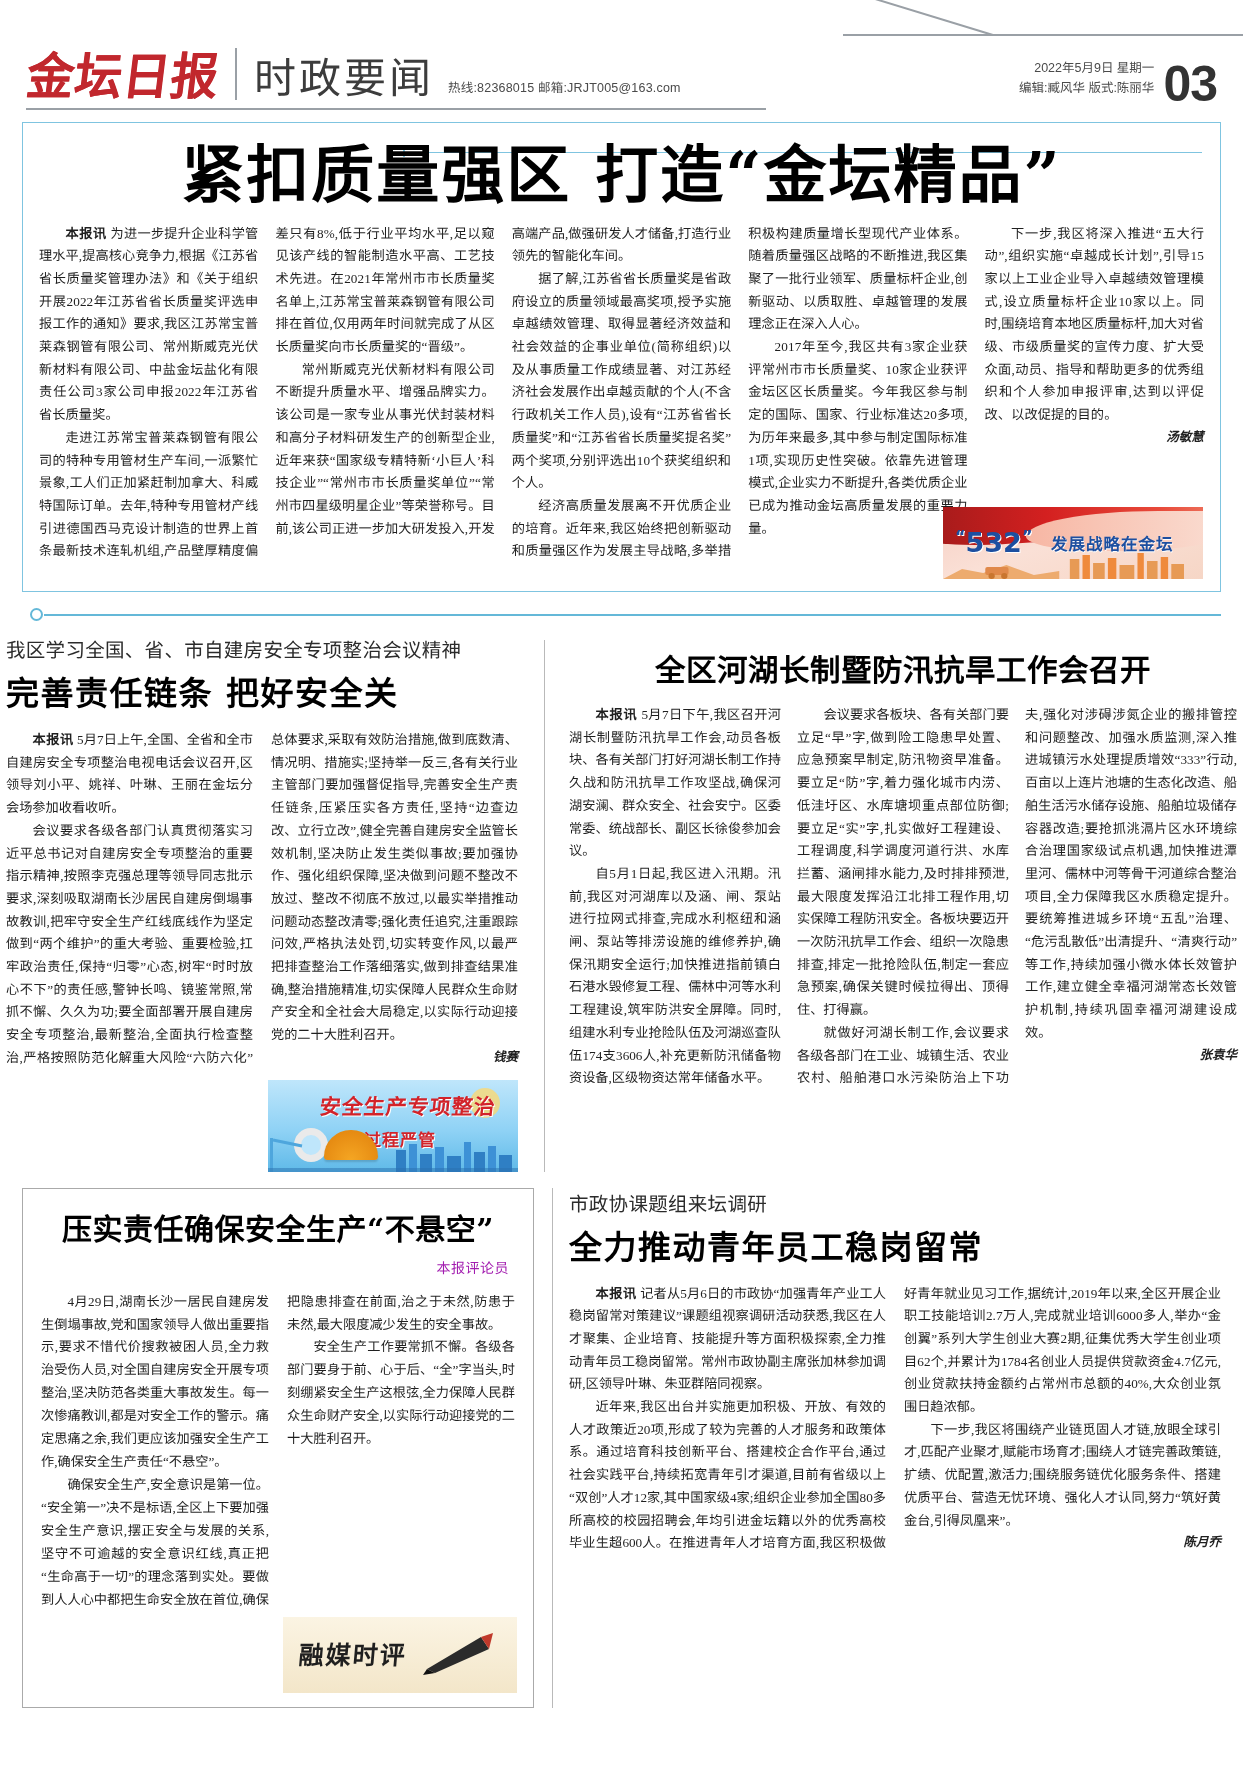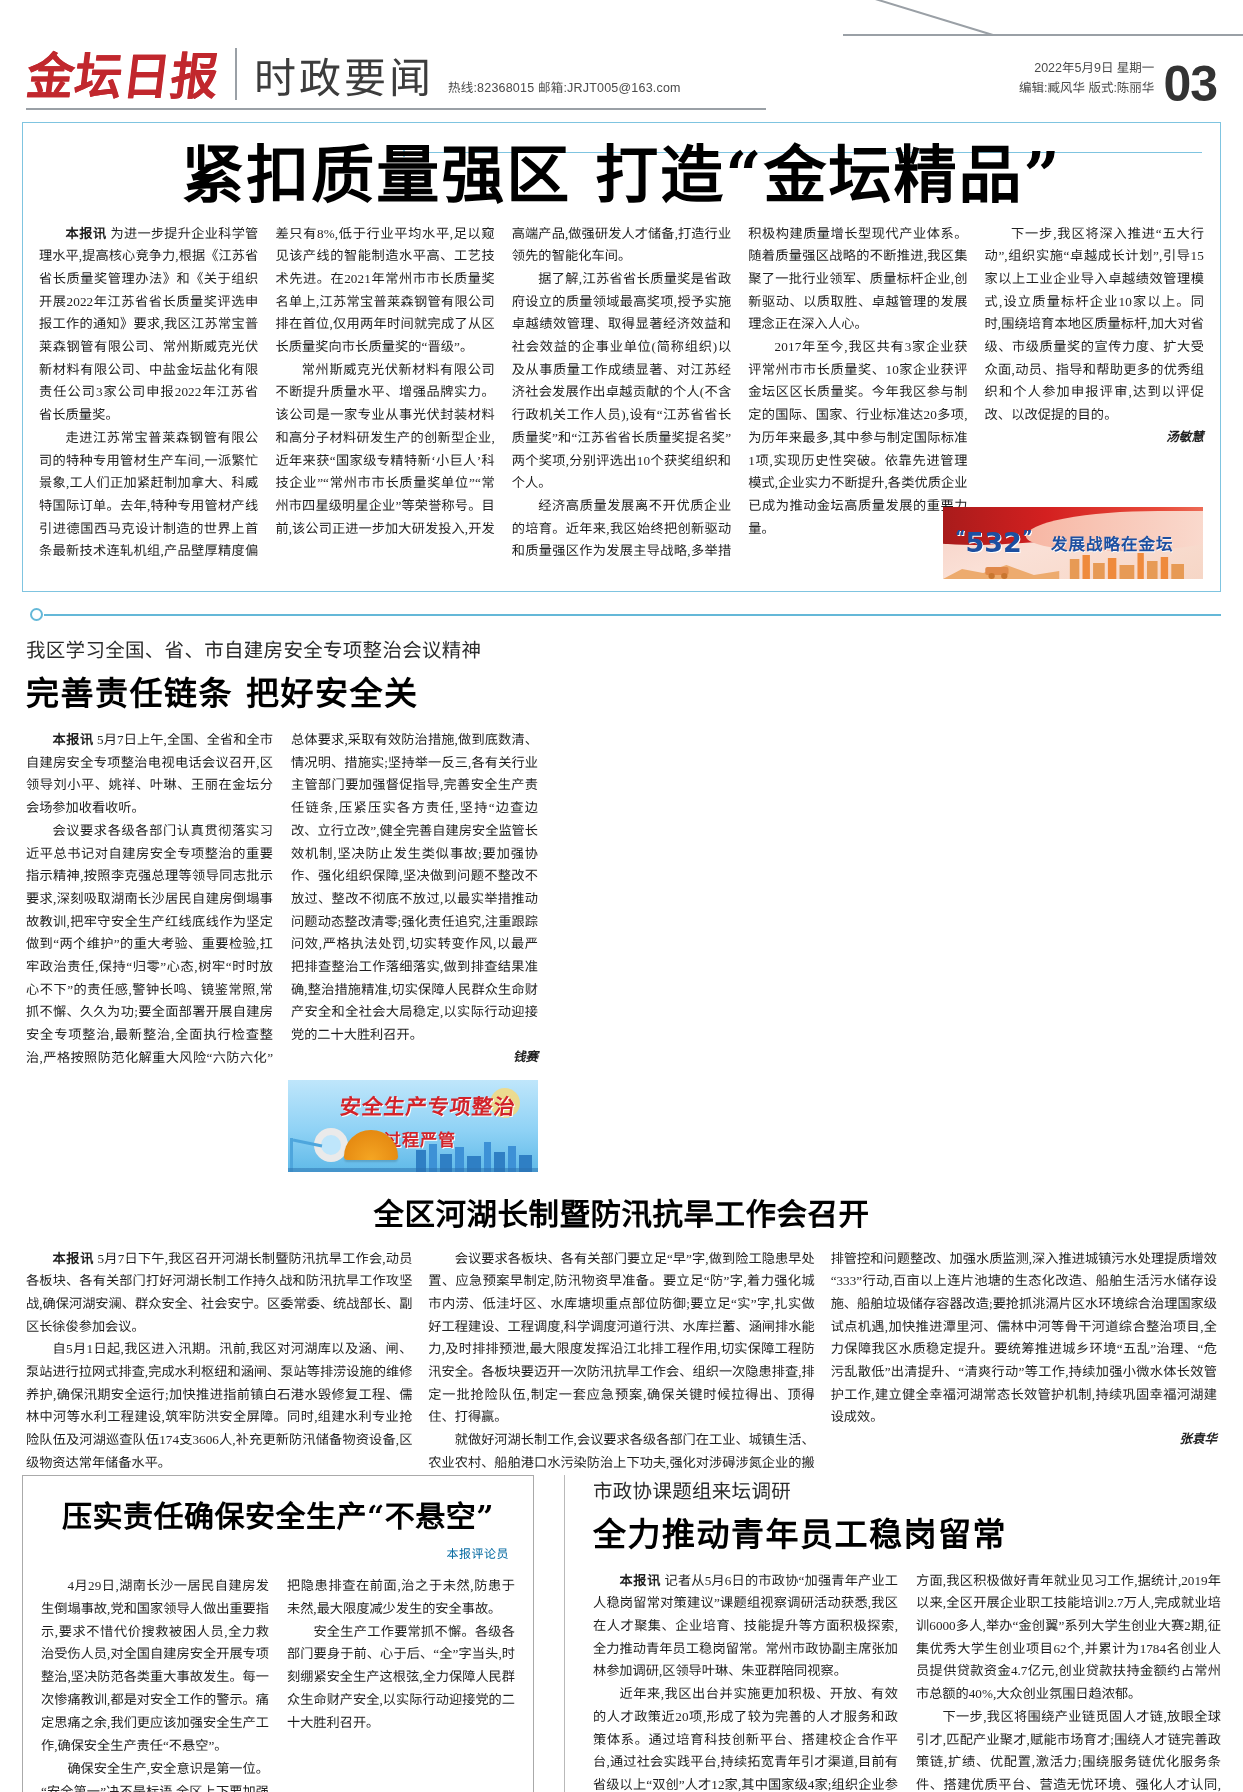--- a/index.html
+++ b/index.html
@@ -187,21 +187,21 @@
 
   
   .sep-blue { position:relative; margin: 16px 22px 0 22px; height: 14px; }
   .sep-blue .line { position:absolute; left:22px; right:0; top:6px; height:1.5px; background:#64b8d8; }
   .sep-blue .dot {
     position:absolute; left:8px; top:0; width:13px; height:13px; border-radius:50%;
     border: 2px solid #64b8d8; background:#fff;
   }
 
   
-  .mid-band { display:flex; padding: 0 26px; margin-top: 12px; gap: 0; flex-direction: column; }
+  .mid-band { display:flex; padding: 0 6px; margin-top: 12px; gap: 8px; }
   .mid-left { width: 530px; padding-right: 18px; }
   .mid-vrule { width:1px; background:#b9b9b9; margin: 6px 16px 0 0; align-self: stretch; }
   .mid-right { flex: 1; }
 
   .art2-shoulder {
     font-family:"DejaVu Sans", sans-serif;
     font-size: 19.5px; color:#2b2b2b; letter-spacing:0.3px; white-space:nowrap;
   }
   .art2-headline {
     font-family:"DejaVu Serif", serif; font-weight:700;
@@ -255,32 +255,32 @@
     font-family:"DejaVu Serif", serif; font-weight:700; font-size:17px; color:#d2232a;
     letter-spacing:1px; text-shadow: 1px 1px 0 #fff; white-space:nowrap;
   }
   .safety-banner .dash {
     position:absolute; left:76px; top:56px; width:18px; height:3px; background:#d2232a;
   }
 
   .art-byline { text-align:right; font-style:italic; font-weight:600; font-size:12.5px; margin-top:4px; }
 
   
-  .bot-band { display:flex; padding: 0 22px; gap:12px;justify-content:space-between; }
+  .bot-band { display:flex; padding: 0 22px; margin-top: 16px; gap:0;justify-content:space-between; }
   .bot-left { width: 530px; padding-right: 18px; }
   .bot-vrule { width:1px; background:#b9b9b9; margin: 0 16px 0 0; }
   .bot-right { flex:1; }
 
   .comment-box { border: 1px solid #aaaaaa; padding: 16px 18px 14px 18px; height: 520px; position:relative; }
   .comment-title {
     font-family:"DejaVu Serif", serif; font-weight:700; font-size: 30px;
     letter-spacing:0.5px; text-align:center; color:#000; white-space:nowrap;
   }
   .comment-sub {
-    font-family:"DejaVu Sans", sans-serif; font-size: 12px; color:#0369a1;
+    font-family:"DejaVu Sans", sans-serif; font-size: 14px; color:#a21caf;
     text-align:right; margin-top: 8px; margin-right: 6px; letter-spacing:0.5px;
   }
   .comment-cols {
     column-count: 2; column-gap: 18px; margin-top: 14px;
     font-size: 13.2px; line-height: 1.74; text-align: justify; color:#1f1f1f;
     height: 330px; column-fill: auto;
   }
   .comment-cols p { margin:0; text-indent:2em; }
 
   .rongmei {

